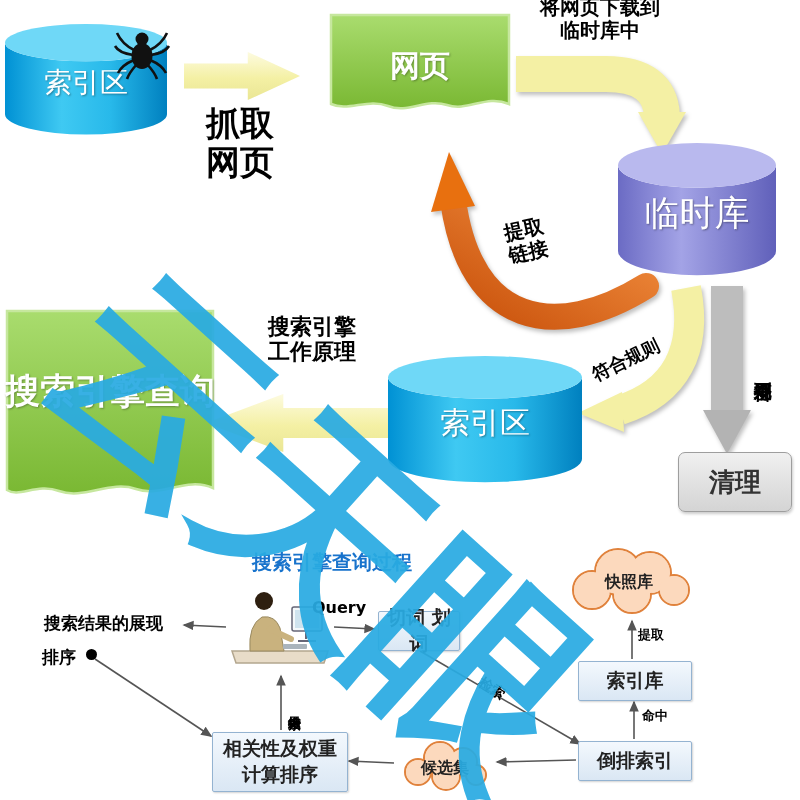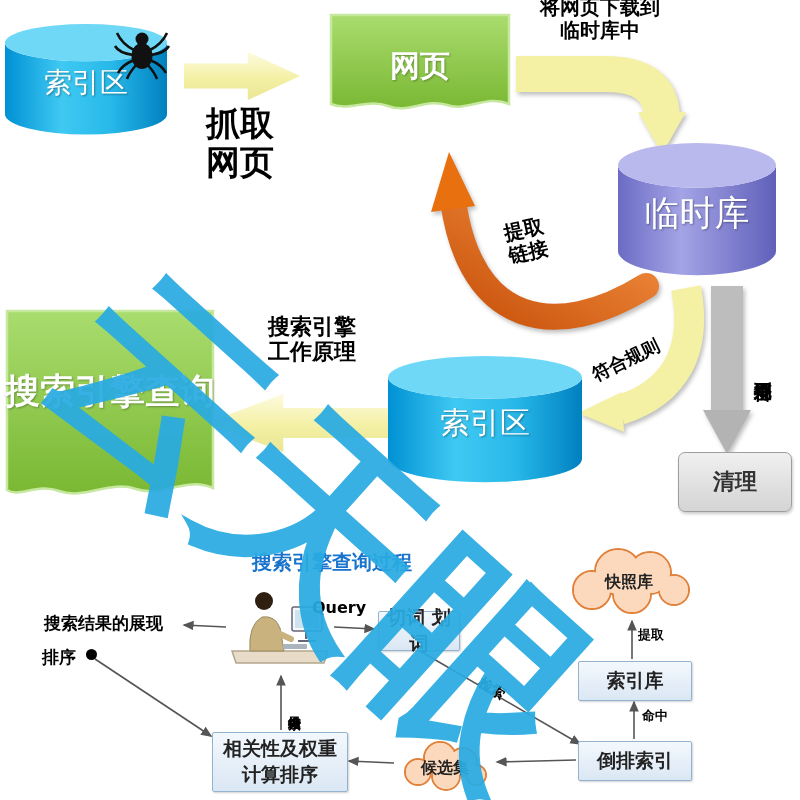--- a/index.html
+++ b/index.html
@@ -17,21 +17,21 @@
       background:linear-gradient(180deg,#fdfbe0 0%,#f4f0a4 55%,#eae694 100%);
       filter:drop-shadow(2px 2px 2px rgba(0,0,0,.25))}
   .arrow-right{clip-path:polygon(0 24%,55% 24%,55% 0,100% 50%,55% 100%,55% 76%,0 76%)}
   .arrow-left{clip-path:polygon(100% 24%,42% 24%,42% 0,0 50%,42% 100%,42% 76%,100% 76%)}
   .miniBox{position:absolute;z-index:3;display:flex;align-items:center;justify-content:center;
       background:linear-gradient(180deg,#f3f8fd 0%,#dae7f4 100%);
       border:1px solid #94b3d1;border-radius:2px;color:#222;font-size:19px;font-weight:bold;
       box-shadow:1px 1px 2px rgba(0,0,0,.18);text-align:center;line-height:1.35}
   .cleanbox{position:absolute;z-index:3;display:flex;align-items:center;justify-content:center;
       background:linear-gradient(180deg,#f0f0f0,#d4d4d4);border:1px solid #9e9e9e;border-radius:7px;
-      font-size:22px;font-weight:bold;color:#333;box-shadow:1px 2px 3px rgba(0,0,0,.2)}
+      font-size:26px;font-weight:bold;color:#333;box-shadow:1px 2px 3px rgba(0,0,0,.2)}
   .cloud-wrap{position:absolute;z-index:3}
   .cloud-label{position:absolute;inset:0;display:flex;align-items:center;justify-content:center;
       font-size:16px;font-weight:bold;color:#222;padding-top:6px}
   .vert{writing-mode:vertical-rl}
   #watermark{position:absolute;left:160px;top:238px;z-index:10;font-size:215px;font-weight:bold;
       color:#29abe2;opacity:.93;transform:rotate(42deg);transform-origin:0 0;white-space:nowrap;
       letter-spacing:-10px;line-height:1;pointer-events:none}
   .shape{position:absolute;z-index:2}
   .ontop{z-index:5}
 </style>

